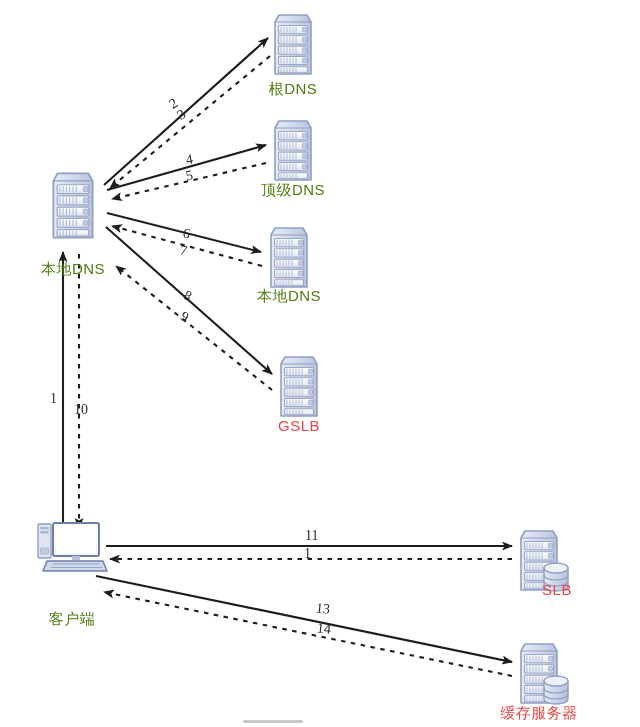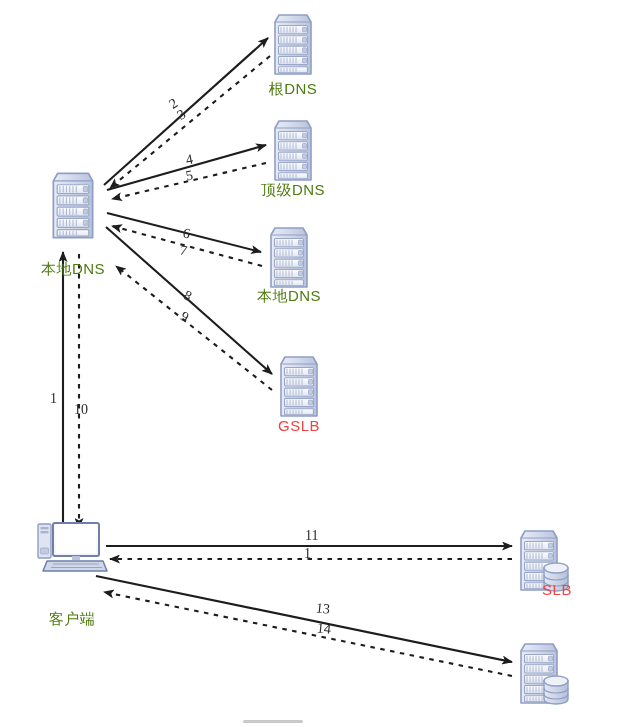--- a/index.html
+++ b/index.html
@@ -182,20 +182,21 @@
   <svg class="node" style="left:513px;top:528px;width:66px;height:68px;" viewBox="0 0 66 68">
     <use href="#serverSym" x="0" y="0" width="52" height="66"></use>
     <use href="#dbSym" x="30" y="34" width="26" height="30"></use>
   </svg>
   <div class="node-label label-red" style="left:509px;top:581px;width:96px;">SLB</div>
 
   <svg class="node" style="left:513px;top:641px;width:66px;height:68px;" viewBox="0 0 66 68">
     <use href="#serverSym" x="0" y="0" width="52" height="66"></use>
     <use href="#dbSym" x="30" y="34" width="26" height="30"></use>
   </svg>
+  <div class="node-label label-red" style="left:479px;top:704px;width:120px;">缓存服务器</div>
 
   <div class="edge-num" style="left:50px;top:391px;">1</div>
   <div class="edge-num" style="left:170px;top:96px;transform:rotate(-32deg);">2</div>
   <div class="edge-num" style="left:178px;top:107px;transform:rotate(-32deg);">3</div>
   <div class="edge-num" style="left:186px;top:152px;transform:rotate(-11deg);">4</div>
   <div class="edge-num" style="left:186px;top:168px;transform:rotate(-11deg);">5</div>
   <div class="edge-num" style="left:183px;top:226px;transform:rotate(11deg);">6</div>
   <div class="edge-num" style="left:180px;top:243px;transform:rotate(11deg);">7</div>
   <div class="edge-num" style="left:184px;top:288px;transform:rotate(28deg);">8</div>
   <div class="edge-num" style="left:181px;top:309px;transform:rotate(28deg);">9</div>

